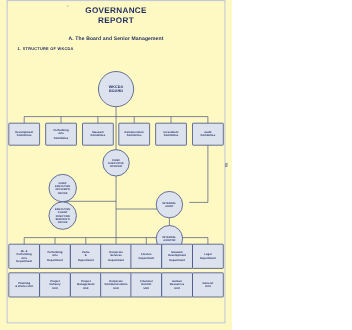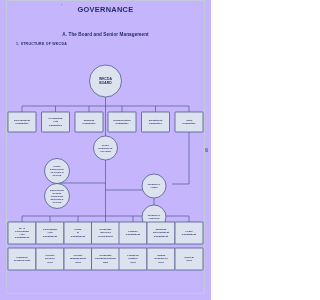--- a/index.html
+++ b/index.html
@@ -4,21 +4,21 @@
 <style>
   html, body {
     margin: 0;
     padding: 0;
     background: #ffffff;
   }
   #page {
     position: relative;
     width: 211px;
     height: 300px;
-    background: #c4b5fd;
+    background: #fef9c3;
     font-family: "Liberation Sans", sans-serif;
     overflow: hidden;
     box-sizing: border-box;
   }
   
   #page-frame {
     position: absolute;
     left: 6px;
     top: 0px;
     width: 199px;
@@ -108,20 +108,21 @@
 <body>
 
 <div id="page">
 
   <div id="page-frame"></div>
 
   <div id="title-mark" class="hdr-mark">*</div>
 
   <div class="hdr" id="title-line1">GOVERNANCE</div>
 
+  <div class="hdr" id="title-line2">REPORT</div>
 
   <div class="hdr" id="section-heading">A. The Board and Senior Management</div>
 
   <div id="structure-label">1. STRUCTURE OF WKCDA</div>
 
   <div id="side-page-number">59</div>
 
   <div id="chart">
     <svg width="211" height="300" viewBox="0 0 211 300">
       <g stroke="#3c4a7d" stroke-width="0.6" fill="none">

